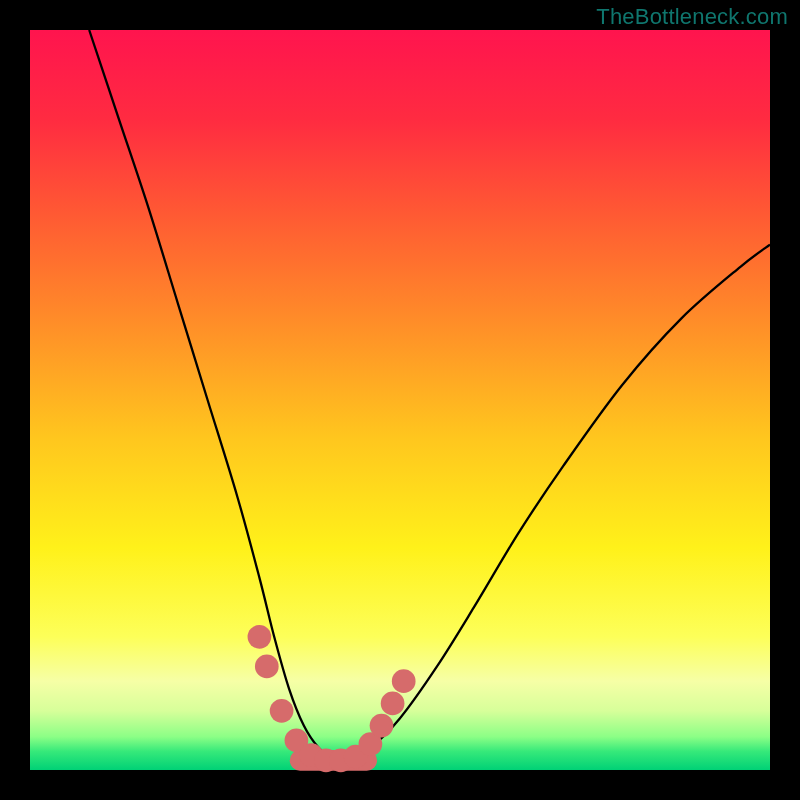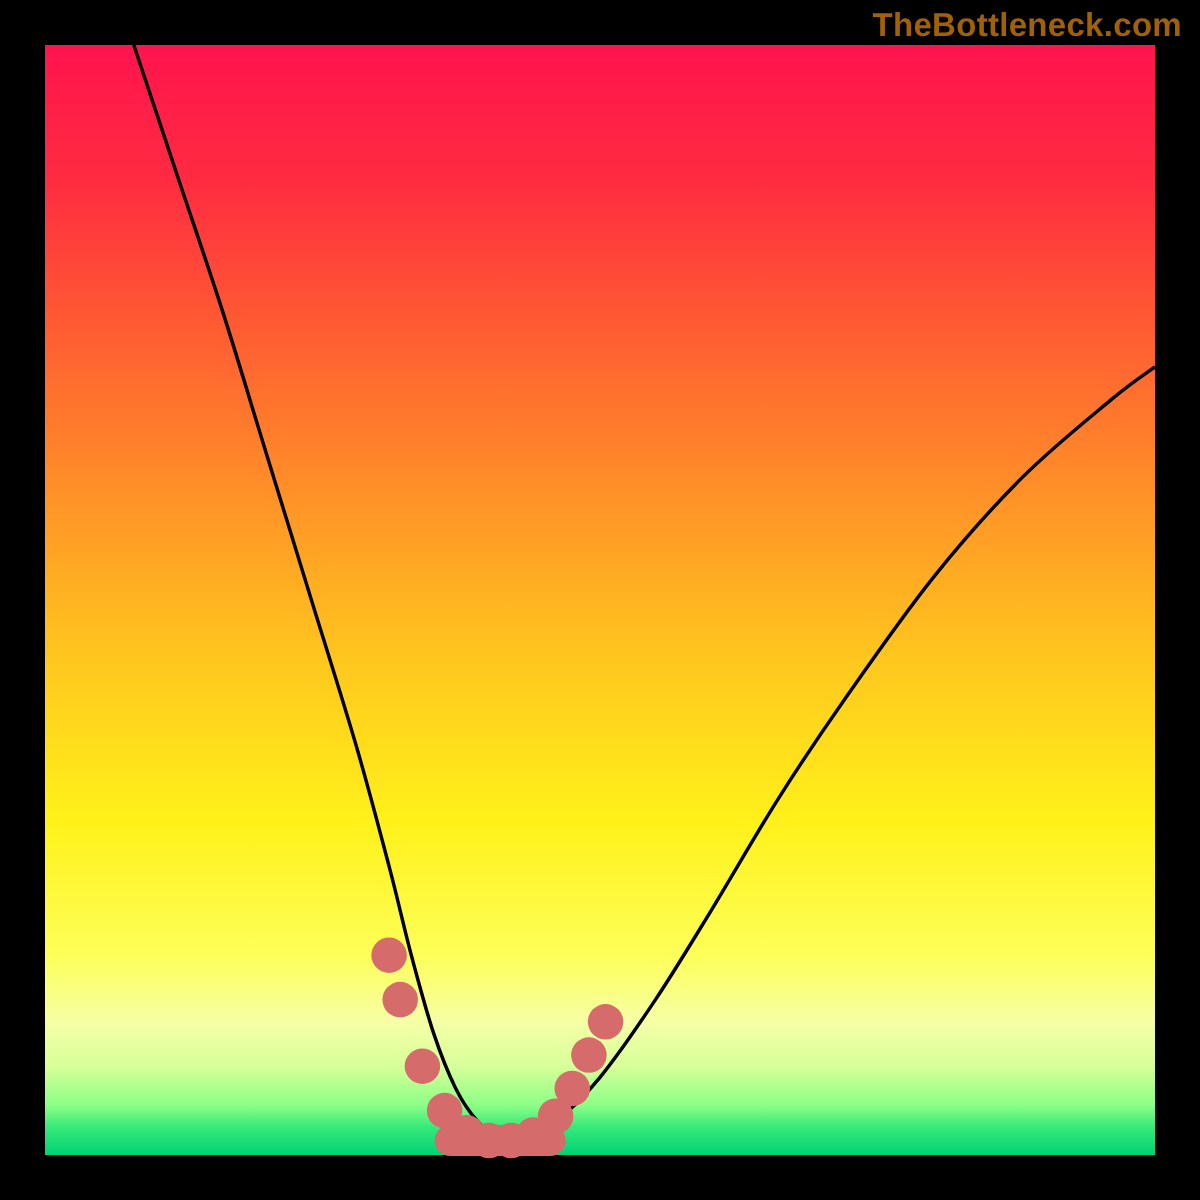--- a/index.html
+++ b/index.html
@@ -23,23 +23,23 @@
     top: 30px;
     left: 30px;
     width: 740px;
     height: 740px;
     
   }
   .watermark {
     position: absolute;
     top: 4px;
     right: 12px;
-    color: #a16207;
+    color: #0f766e;
     font-size: 22px;
-    font-weight: 700;
+    font-weight: 400;
     letter-spacing: 0.2px;
   }
   svg.curve {
     position: absolute;
     top: 30px;
     left: 30px;
     width: 740px;
     height: 740px;
     overflow: visible;
   }

